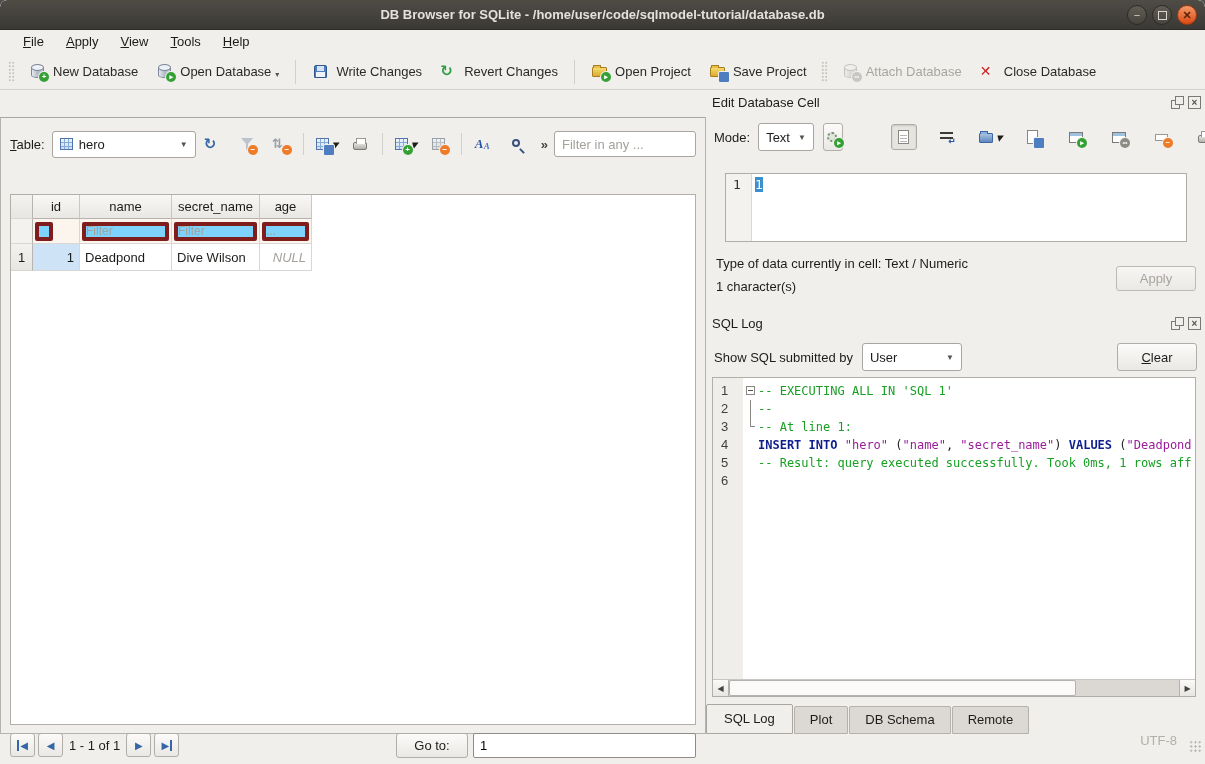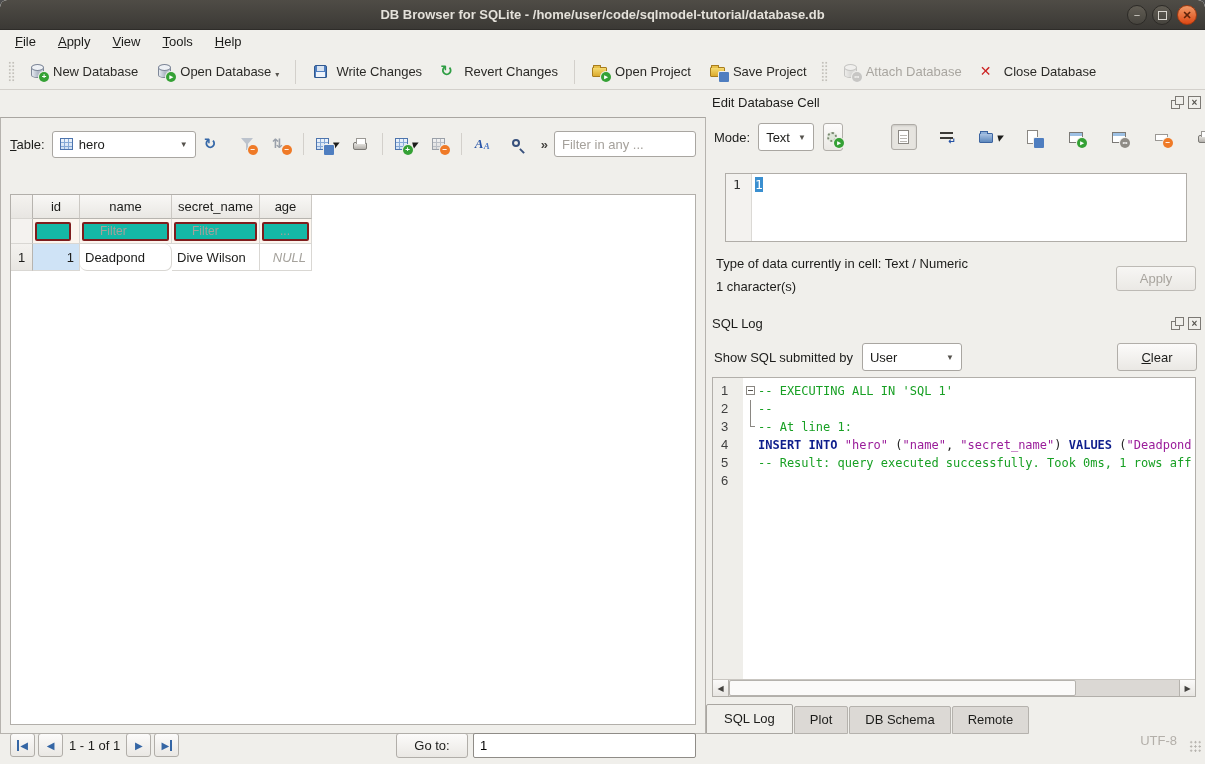--- a/index.html
+++ b/index.html
@@ -13,21 +13,21 @@
   .titlebar{position:absolute;top:0;left:0;right:0;height:30px;
     background:linear-gradient(#4f4c46,#3b3935);border-bottom:1px solid #2e2c29;
     display:flex;align-items:center;justify-content:center;border-radius:7px 7px 0 0;}
   .titlebar .title{color:#e4e1da;font-weight:bold;font-size:13px;}
   .winbtns{position:absolute;right:8px;top:5px;display:flex;gap:5px;}
   .wb{width:20px;height:20px;border-radius:50%;display:flex;align-items:center;justify-content:center;
     background:linear-gradient(#615d54,#46443e);border:1px solid #2d2b27;color:#d9d6cf;font-size:11px;line-height:1;cursor:default;}
   .wb-max::before{content:"";width:7px;height:7px;border:1.5px solid #d9d6cf;}
   .wb-close{background:linear-gradient(#f09a68,#dd4814);border-color:#a33a10;color:#5e2309;font-weight:bold;}
   
-  .menubar{position:absolute;top:30px;left:0;right:0;height:24px;display:flex;align-items:stretch;padding-left:4px;background:#f0efeb;}
+  .menubar{position:absolute;top:30px;left:0;right:0;height:24px;display:flex;align-items:stretch;padding-left:12px;background:#f0efeb;}
   .menu-item{display:inline-block;padding:4px 11px;cursor:default;}
   .menu-item::first-letter{text-decoration:underline;}
   
   .toolbar{position:absolute;top:54px;left:0;right:0;height:36px;display:flex;align-items:center;
     padding-left:3px;border-bottom:1px solid #d3d0cb;background:#f0efeb;}
   .tb-btn{display:flex;align-items:center;gap:6px;padding:5px 9px;background:transparent;border:0;
     font-family:inherit;font-size:13px;color:#2b2a27;cursor:default;}
   .tb-btn.disabled{color:#a9a6a0;}
   .tb-btn.disabled .bico{opacity:.4;filter:grayscale(1);}
   .tb-sep{width:1px;height:24px;background:#d3d0cb;margin:0 7px;}
@@ -123,21 +123,21 @@
   .filter-any{width:142px;height:26px;border:1px solid #a9a6a1;border-radius:3px;padding:0 7px;font:13px "Liberation Sans",sans-serif;background:#fff;}
   input::placeholder{color:#a5a19b;}
   
   .grid-frame{position:absolute;top:76px;left:9px;right:9px;height:531px;border:1px solid #b2afaa;background:#fff;overflow:hidden;}
   .g-row{display:flex;}
   .g-cell{border-right:1px solid #d9d7d3;border-bottom:1px solid #d9d7d3;overflow:hidden;white-space:nowrap;padding:0 5px;display:flex;align-items:center;}
   .g-head .g-cell{background:linear-gradient(#f9f8f6,#e9e7e3);border-right:1px solid #cbc8c3;border-bottom:1px solid #b7b4af;justify-content:center;height:24px;padding:0 3px;}
   .g-rowhdr{width:22px;flex:none;background:linear-gradient(#f4f2ef,#e8e6e2);border-right:1px solid #b7b4af;border-bottom:1px solid #d9d7d3;display:flex;align-items:center;justify-content:center;color:#1c1c1a;}
   .g-filter .g-cell{background:#fbf5ee;height:25px;padding:0 2px;}
   .g-filter .g-rowhdr{background:#f4f2ef;height:25px;}
-  .f-input{height:19px;border:2px solid #7f1d1d;border-radius:2px;background:#14b8a6;font:12px "Liberation Sans",sans-serif;padding:0 16px;width:100%;}
+  .f-input{height:19px;border:4px solid #7f1d1d;border-radius:2px;background:#7dd3fc;font:12px "Liberation Sans",sans-serif;padding:0 0;width:100%;}
   .f-input.small{width:18px;flex:none;}
   .g-data .g-cell{height:27px;}
   .g-data .g-rowhdr{height:27px;}
   .cell-sel{background:#cfe3f6;}
   .cell-null{color:#a5a29c;font-style:italic;justify-content:flex-end;}
   .al-right{justify-content:flex-end;}
   
   .pager{position:absolute;top:614px;left:9px;right:9px;height:26px;display:flex;align-items:center;}
   .pg-btn{width:25px;height:24px;border:1px solid #b1aea9;border-radius:3px;background:linear-gradient(#fcfbfa,#eae8e4);
     display:flex;align-items:center;justify-content:center;margin-right:3px;color:#3566a5;font-size:10px;cursor:default;}
@@ -381,21 +381,21 @@
               <input class="f-input" placeholder="Filter" style="">
             </div>
             <div class="g-cell" style="width: 52px;">
               <input class="f-input" placeholder="..." style="">
             </div>
           </div>
         <div id="grid-rows">
             <div class="g-row g-data">
               <div class="g-rowhdr">1</div>
               <div class="g-cell cell-sel al-right" style="width: 47px;">1</div>
-              <div class="g-cell" style="width: 92px; border-radius: 7px;">Deadpond</div>
+              <div class="g-cell" style="width: 92px;">Deadpond</div>
               <div class="g-cell" style="width: 88px;">Dive Wilson</div>
               <div class="g-cell cell-null al-right" style="width: 52px;">NULL</div>
             </div>
           </div>
       </div>
 
       <div class="pager">
         <span class="pg-btn pg-first">
             <i>◀</i>
           </span>

